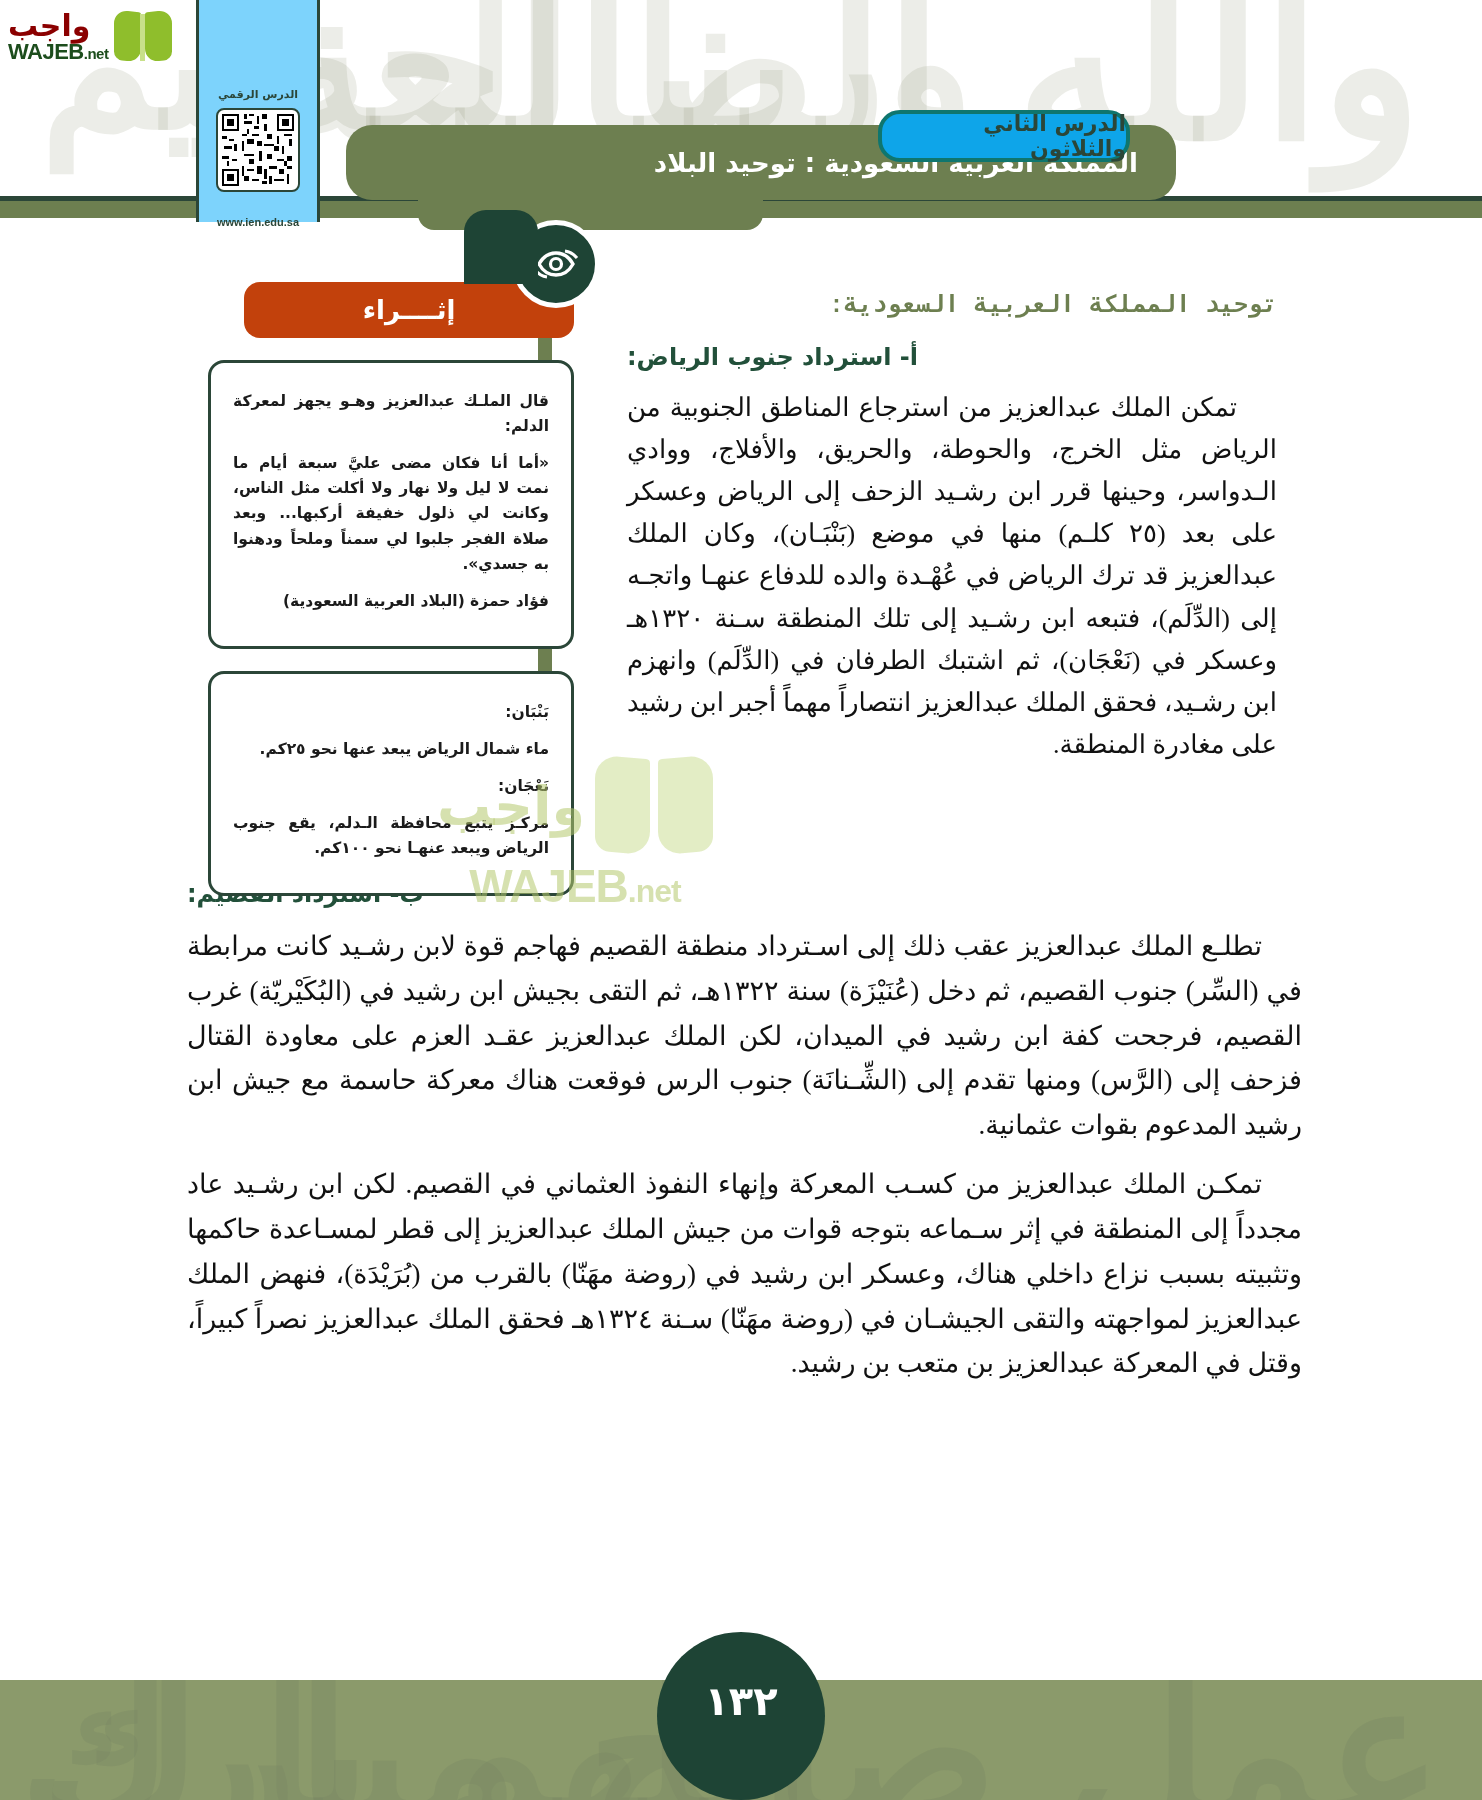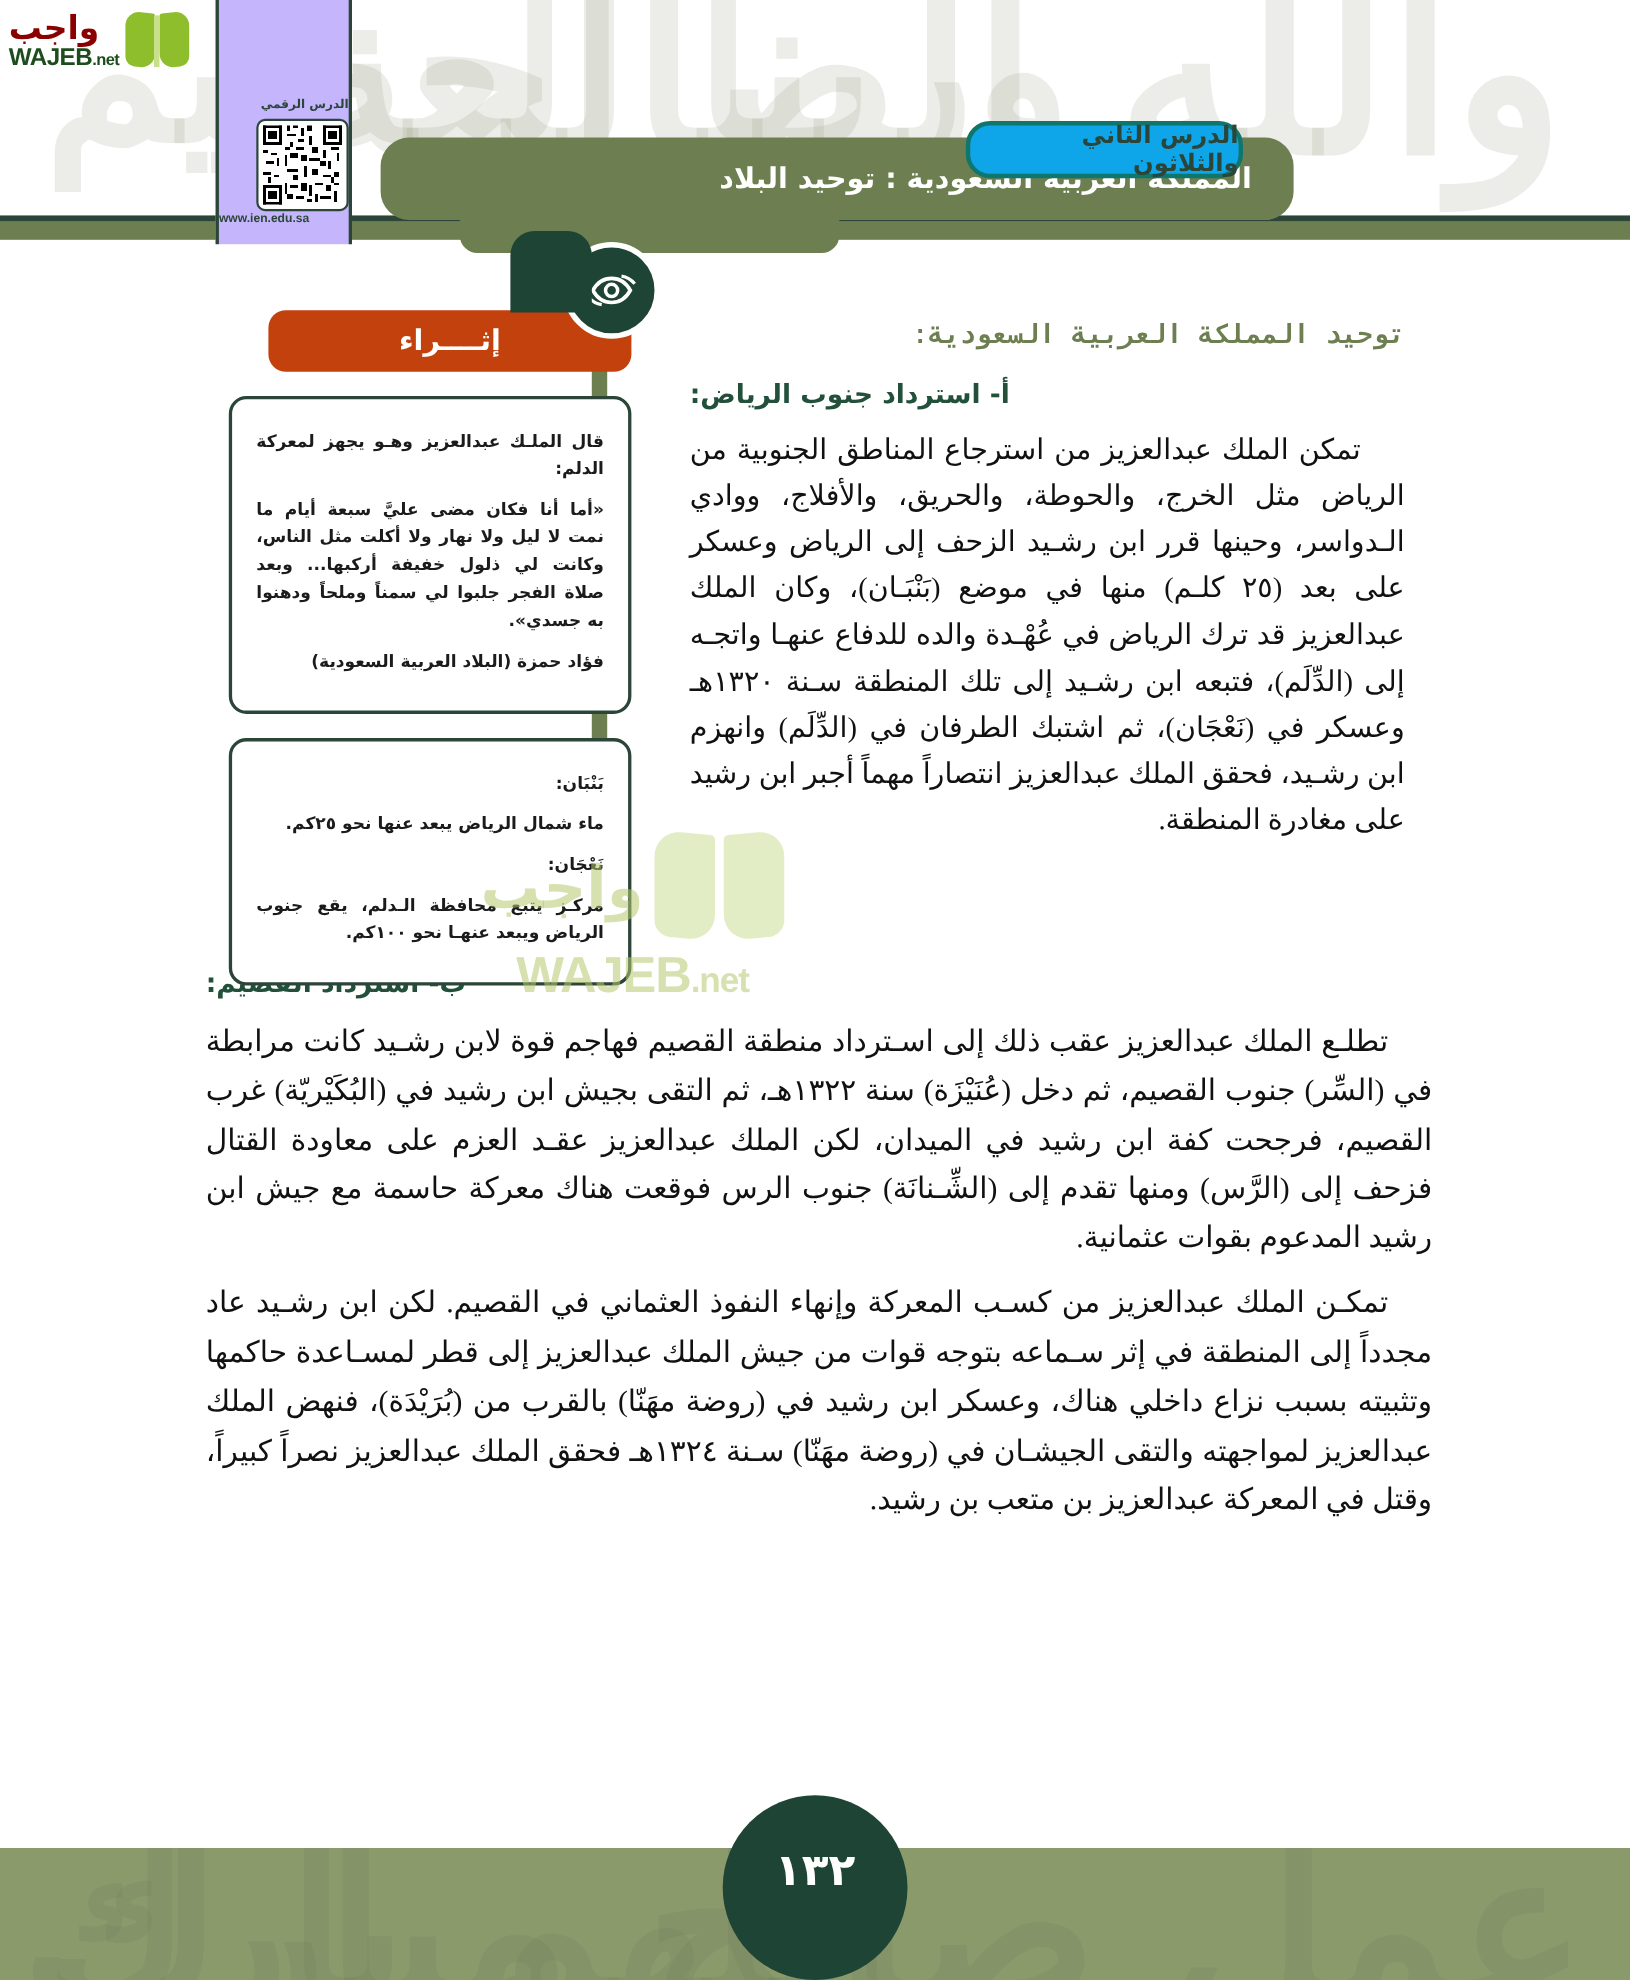--- a/index.html
+++ b/index.html
@@ -138,24 +138,25 @@
 
   
   .qr-panel {
     position: absolute;
     top: 0;
     left: 196px;
     width: 124px;
     height: 222px;
     border-left: 3px solid #2b4638;
     border-right: 3px solid #2b4638;
-    background: #c4b5fd;
+    background: #7dd3fc;
     box-sizing: border-box;
     display: flex;
     flex-direction: column;
+    align-items: center;
     padding-top: 88px;
   }
   .qr-label {
     font-family: "DejaVu Sans", sans-serif;
     font-size: 11px;
     font-weight: bold;
     color: #2b4638;
     margin-bottom: 7px;
   }
   .qr-code {
@@ -165,21 +166,21 @@
     border-radius: 8px;
     padding: 4px;
     box-sizing: border-box;
     background: #fff;
   }
   .qr-url {
     font-family: "Liberation Sans", sans-serif;
     font-size: 11px;
     font-weight: bold;
     color: #2b4638;
-    margin-top: 1px;
+    margin-top: 24px;
     direction: ltr;
   }
 
   
   .lesson-badge {
     position: absolute;
     top: 110px;
     left: 878px;
     width: 252px;
     height: 52px;

